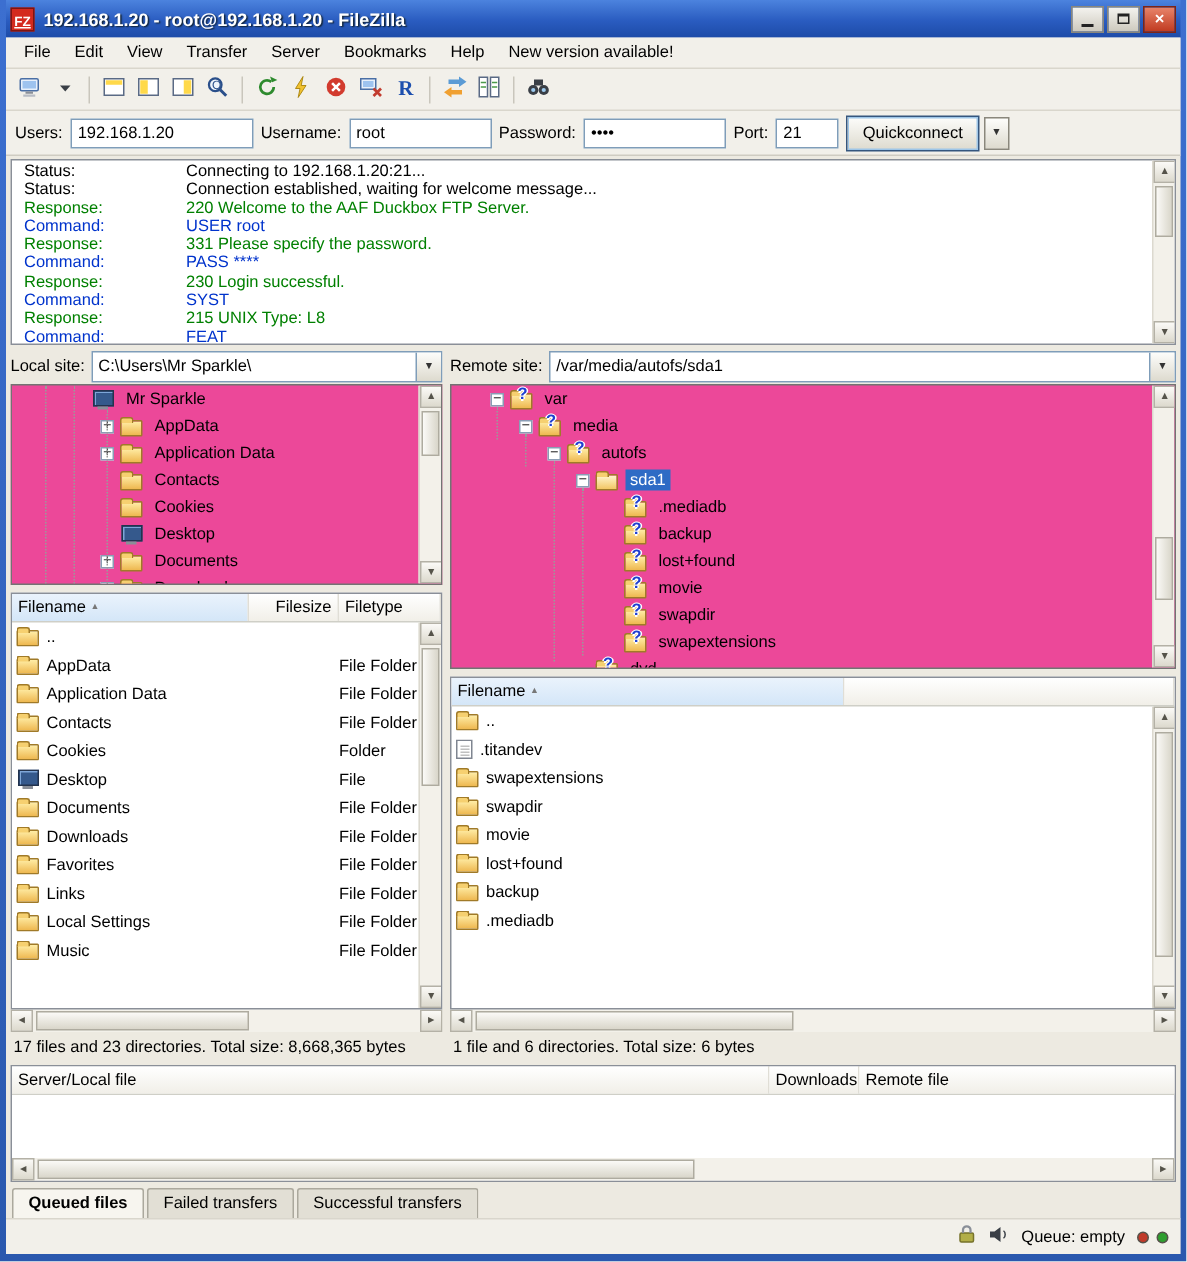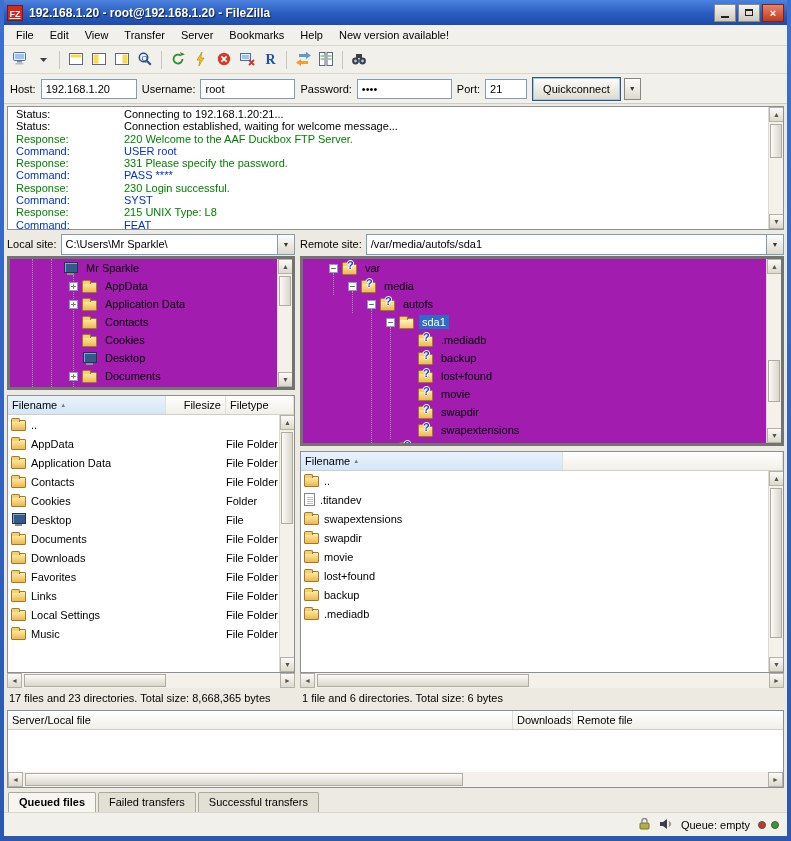--- a/index.html
+++ b/index.html
@@ -26,21 +26,21 @@
   .app { flex:1; display:flex; flex-direction:column; background:#edeae1; overflow:hidden; }
   .menu-bar { height:21px; display:flex; align-items:center; background:#f2f0ea; border-bottom:1px solid #d9d6cc; padding-left:4px; }
   .menu-item { padding:3px 8px; white-space:nowrap; }
   .toolbar { height:28px; display:flex; align-items:center; gap:1px; padding:2px 5px; background:#f2f0ea; border-bottom:1px solid #d9d6cc; }
   .tb-btn { height:22px; min-width:22px; display:flex; align-items:center; justify-content:center; border:1px solid transparent; }
   .tb-sep { width:1px; height:18px; background:#c9c6bc; margin:0 4px; }
 
   
   .quickbar { height:30px; display:flex; align-items:center; gap:5px; padding:0 6px; background:#f2f0ea; border-bottom:1px solid #cfccc2; }
   .input { height:20px; border:1px solid #7f9db9; background:#fff; padding:0 4px; font:11px "Liberation Sans",sans-serif; }
-  .w100 { width:96px; } .w95 { width:95px; } .w42 { width:42px; }
+  .w100 { width:122px; } .w95 { width:95px; } .w42 { width:42px; }
   .qc-btn { height:24px; padding:4px 10px; font:11px "Liberation Sans",sans-serif;
             background:linear-gradient(#fdfdfb,#dddace); border:1px solid #35567e; box-shadow:0 0 0 1px #9ec6e8 inset; }
   .qc-dd { width:17px; height:22px; background:linear-gradient(#fdfdfb,#dddace); border:1px solid #8a877c;
            display:flex; align-items:center; justify-content:center; font-size:7px; color:#333; margin-left:-2px; }
 
   
   .log { height:124px; margin:2px 3px; background:#fff; border:1px solid #8a8f98; position:relative; overflow:hidden; }
   .log-lines { padding:1px 18px 0 8px; }
   .log-line { display:flex; line-height:12.3px; white-space:nowrap; }
   .log-label { width:108px; flex:none; }
@@ -59,21 +59,21 @@
   .main { flex:1; display:flex; gap:5px; padding:0 3px; overflow:hidden; }
   .col { display:flex; flex-direction:column; overflow:hidden; }
   .col-left { width:288px; flex:none; }
   .col-right { flex:1; }
   .site-row { height:24px; display:flex; align-items:center; gap:4px; }
   .combo { flex:1; height:21px; border:1px solid #7f9db9; background:#fff; display:flex; align-items:center; overflow:hidden; }
   .combo-text { flex:1; padding:0 4px; white-space:nowrap; overflow:hidden; }
   .combo-btn { width:17px; height:100%; background:linear-gradient(#fdfdfb,#dddace); border-left:1px solid #7f9db9;
                display:flex; align-items:center; justify-content:center; font-size:7px; color:#333; flex:none; }
 
-  .tree { background:#a21caf; border:3px solid #737373; position:relative; overflow:hidden; }
+  .tree { background:#ec4899; border:1px solid #737373; position:relative; overflow:hidden; }
   .tree-local { height:134px; }
   .tree-remote { height:190px; }
   .tree-row { height:18px; display:flex; align-items:center; white-space:nowrap; }
   .exp { width:9px; height:9px; flex:none; border:1px solid #8a9db5; background:#fff; font:9px/7px "DejaVu Sans Mono",monospace;
          text-align:center; color:#333; margin-right:4px; }
   .exp-ph { width:13px; flex:none; }
   .tree-label { padding:1px 3px; }
   .tree-row.sel .tree-label { background:#2e6bc5; color:#fff; }
   .guide { position:absolute; border-left:1px dotted #9a9a9a; width:0; }
 
@@ -249,21 +249,21 @@
               <rect x="5" y="3" width="6" height="4" fill="#3a3f46"></rect>
               <circle cx="4.5" cy="10" r="3.4" fill="#3a3f46"></circle>
               <circle cx="11.5" cy="10" r="3.4" fill="#3a3f46"></circle>
               <circle cx="4.5" cy="10" r="1.4" fill="#9ecbef"></circle>
               <circle cx="11.5" cy="10" r="1.4" fill="#9ecbef"></circle>
             </svg></span>
         </div>
       </div>
 
     <div class="quickbar">
-      <span>Host:</span>
+      <span>Users:</span>
       <input class="input w100" value="192.168.1.20" style="">
       <span>Username:</span>
       <input class="input w95" value="root" style="">
       <span>Password:</span>
       <input class="input w95" value="••••" style="">
       <span>Port:</span>
       <input class="input w42" value="21" style="">
       <button class="qc-btn">Quickconnect</button>
       <span class="qc-dd">▼</span>
     </div>

